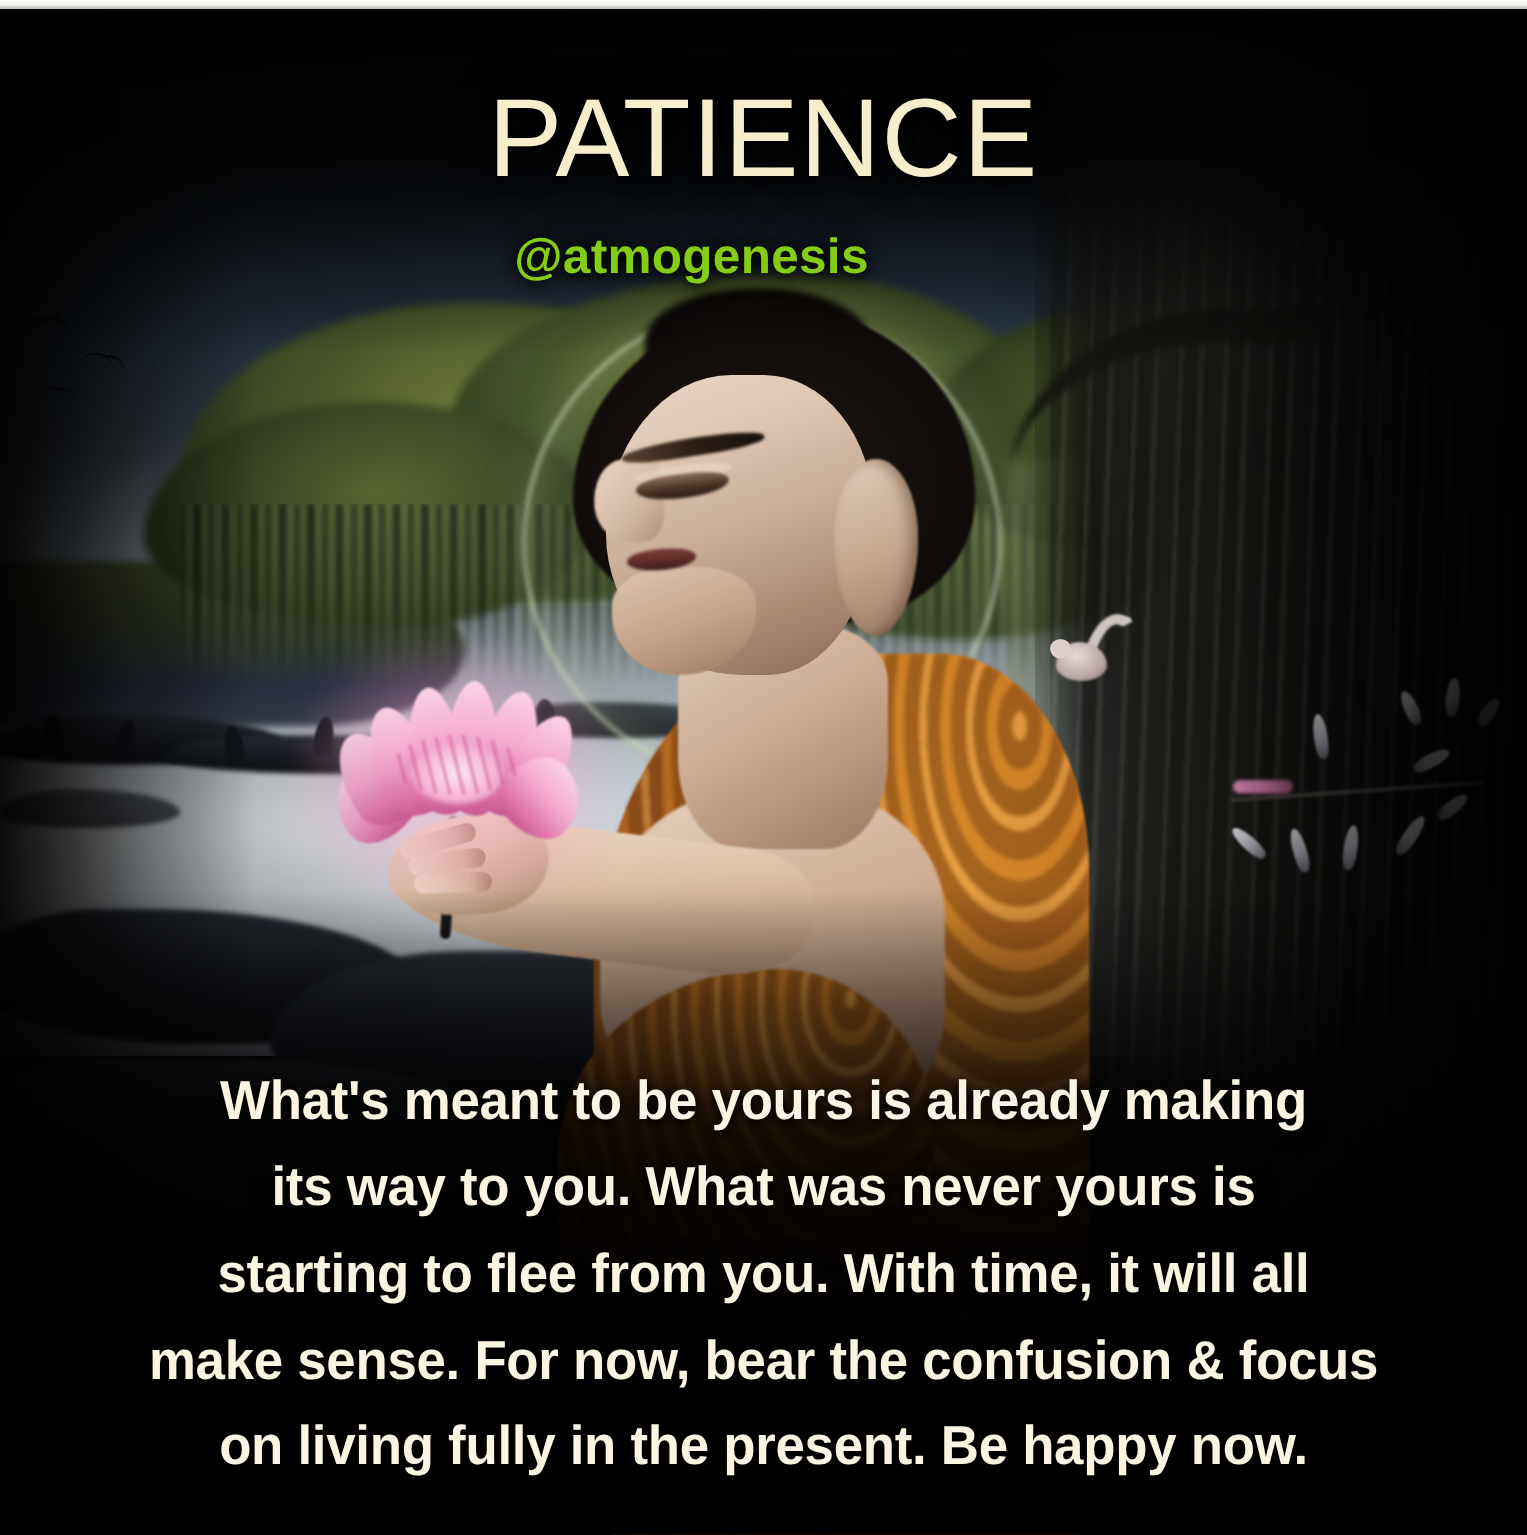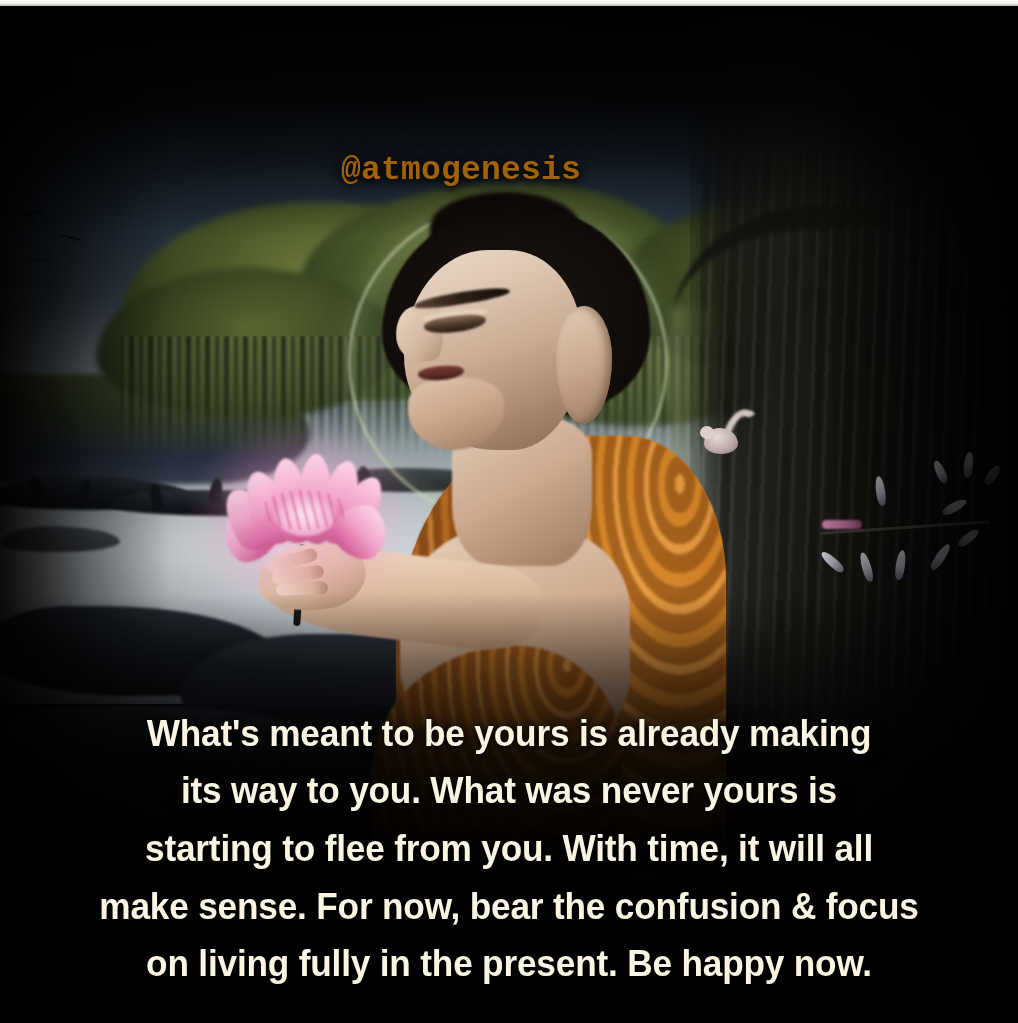--- a/index.html
+++ b/index.html
@@ -493,25 +493,25 @@
     color:#f6eeca;
     text-shadow:0 2px 10px rgba(0,0,0,.95), 0 0 26px rgba(0,0,0,.8);
     z-index:40;
     font-family:"Liberation Sans", sans-serif;
   }
   #handle{
     position:absolute; left:0; top:152px; width:922px;
     text-align:center;
     font-size:33px;
     font-weight:700;
-    color:#a16207;
+    color:#84cc16;
     letter-spacing:.2px;
     text-shadow:0 2px 9px rgba(0,0,0,.95), 0 0 18px rgba(0,0,0,.85);
     z-index:40;
-    font-family:Liberation Mono, monospace;
+    font-family:Liberation Sans, sans-serif;
   }
   #quote{
     position:absolute; left:12px; bottom:30px; width:994px;
     text-align:center;
     font-size:36.5px;
     line-height:1.58;
     font-weight:700;
     color:#f9f5e2;
     letter-spacing:-.2px;
     text-shadow:0 2px 7px rgba(0,0,0,.98), 0 0 16px rgba(0,0,0,.9);
@@ -639,20 +639,21 @@
       </div>
     </div>
 
     <div class="vignette"></div>
     <div class="top-shade"></div>
     <div class="side-shade-l"></div>
     <div class="side-shade-r"></div>
     <div class="bottom-shade"></div>
   </div>
 
+  <div id="headline">PATIENCE</div>
   <div id="handle">@atmogenesis</div>
 
   <div id="quote">
     <span class="qline">What's meant to be yours is already making</span>
     <span class="qline">its way to you. What was never yours is</span>
     <span class="qline">starting to flee from you. With time, it will all</span>
     <span class="qline">make sense. For now, bear the confusion &amp; focus</span>
     <span class="qline">on living fully in the present. Be happy now.</span>
   </div>
 

